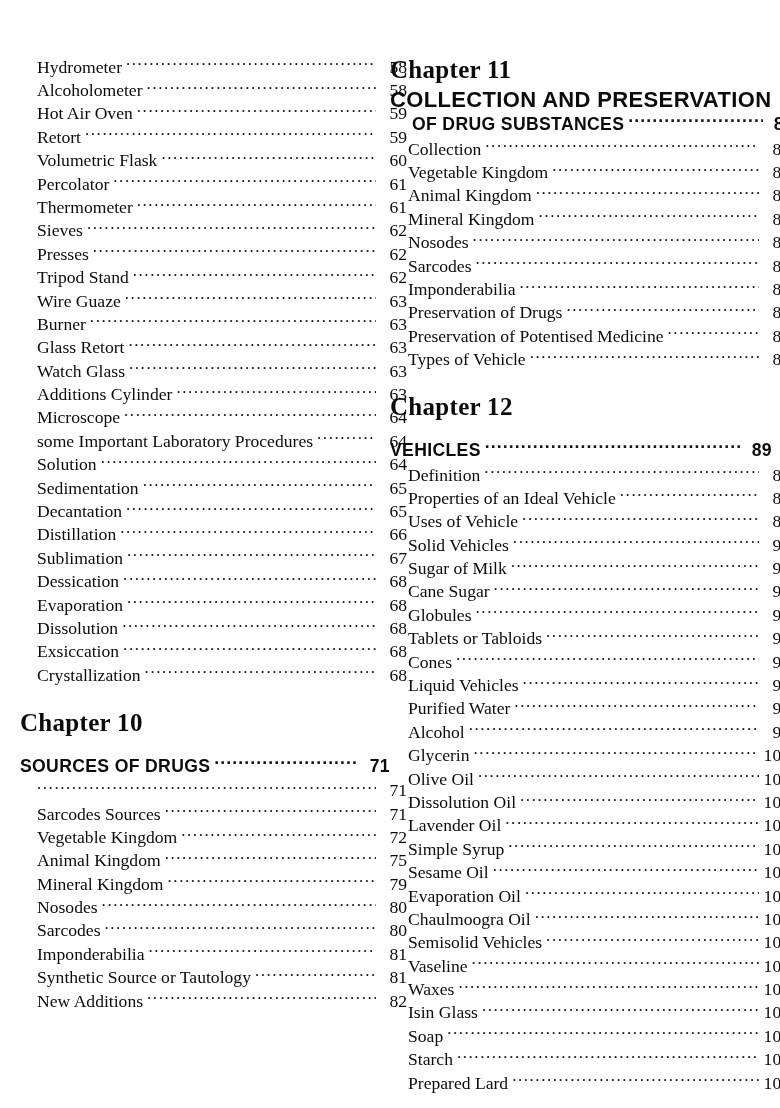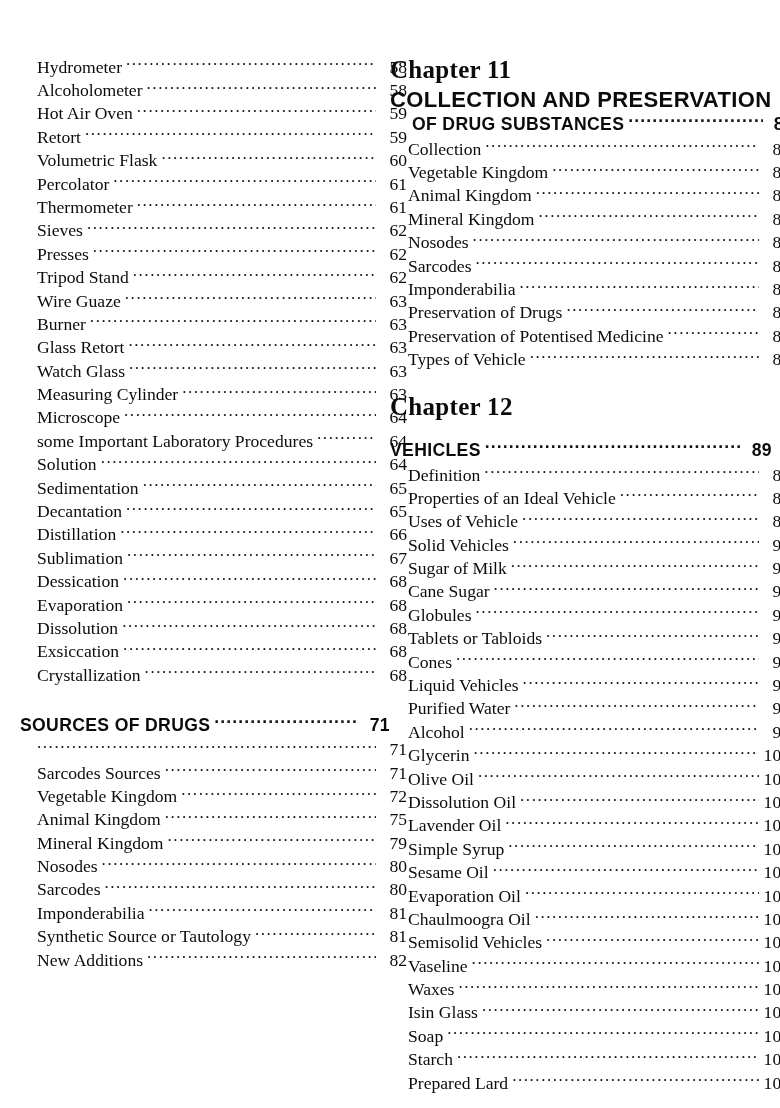--- a/index.html
+++ b/index.html
@@ -201,21 +201,21 @@
           <span class="lbl">Glass Retort</span>
           <span class="leader"></span>
           <span class="pg">63</span>
         </div>
         <div class="toc-line entry">
           <span class="lbl">Watch Glass</span>
           <span class="leader"></span>
           <span class="pg">63</span>
         </div>
         <div class="toc-line entry">
-          <span class="lbl">Measuring Cylinder</span>
+          <span class="lbl">Additions Cylinder</span>
           <span class="leader"></span>
           <span class="pg">63</span>
         </div>
         <div class="toc-line entry">
           <span class="lbl">Microscope</span>
           <span class="leader"></span>
           <span class="pg">64</span>
         </div>
         <div class="toc-line entry">
           <span class="lbl">some Important Laboratory Procedures</span>
@@ -269,20 +269,21 @@
         </div>
         <div class="toc-line entry">
           <span class="lbl">Crystallization</span>
           <span class="leader"></span>
           <span class="pg">68</span>
         </div>
       </div>
 
     <div class="spacer-chapter"></div>
 
+    <div class="chapter-label">Chapter 10</div>
 
     <div class="toc-line chapter-title">
       <span class="lbl">SOURCES OF DRUGS</span>
       <span class="leader"></span>
       <span class="pg">71</span>
     </div>
 
     <div id="left-ch10">
         <div class="toc-line entry">
           <span class="leader"></span>

